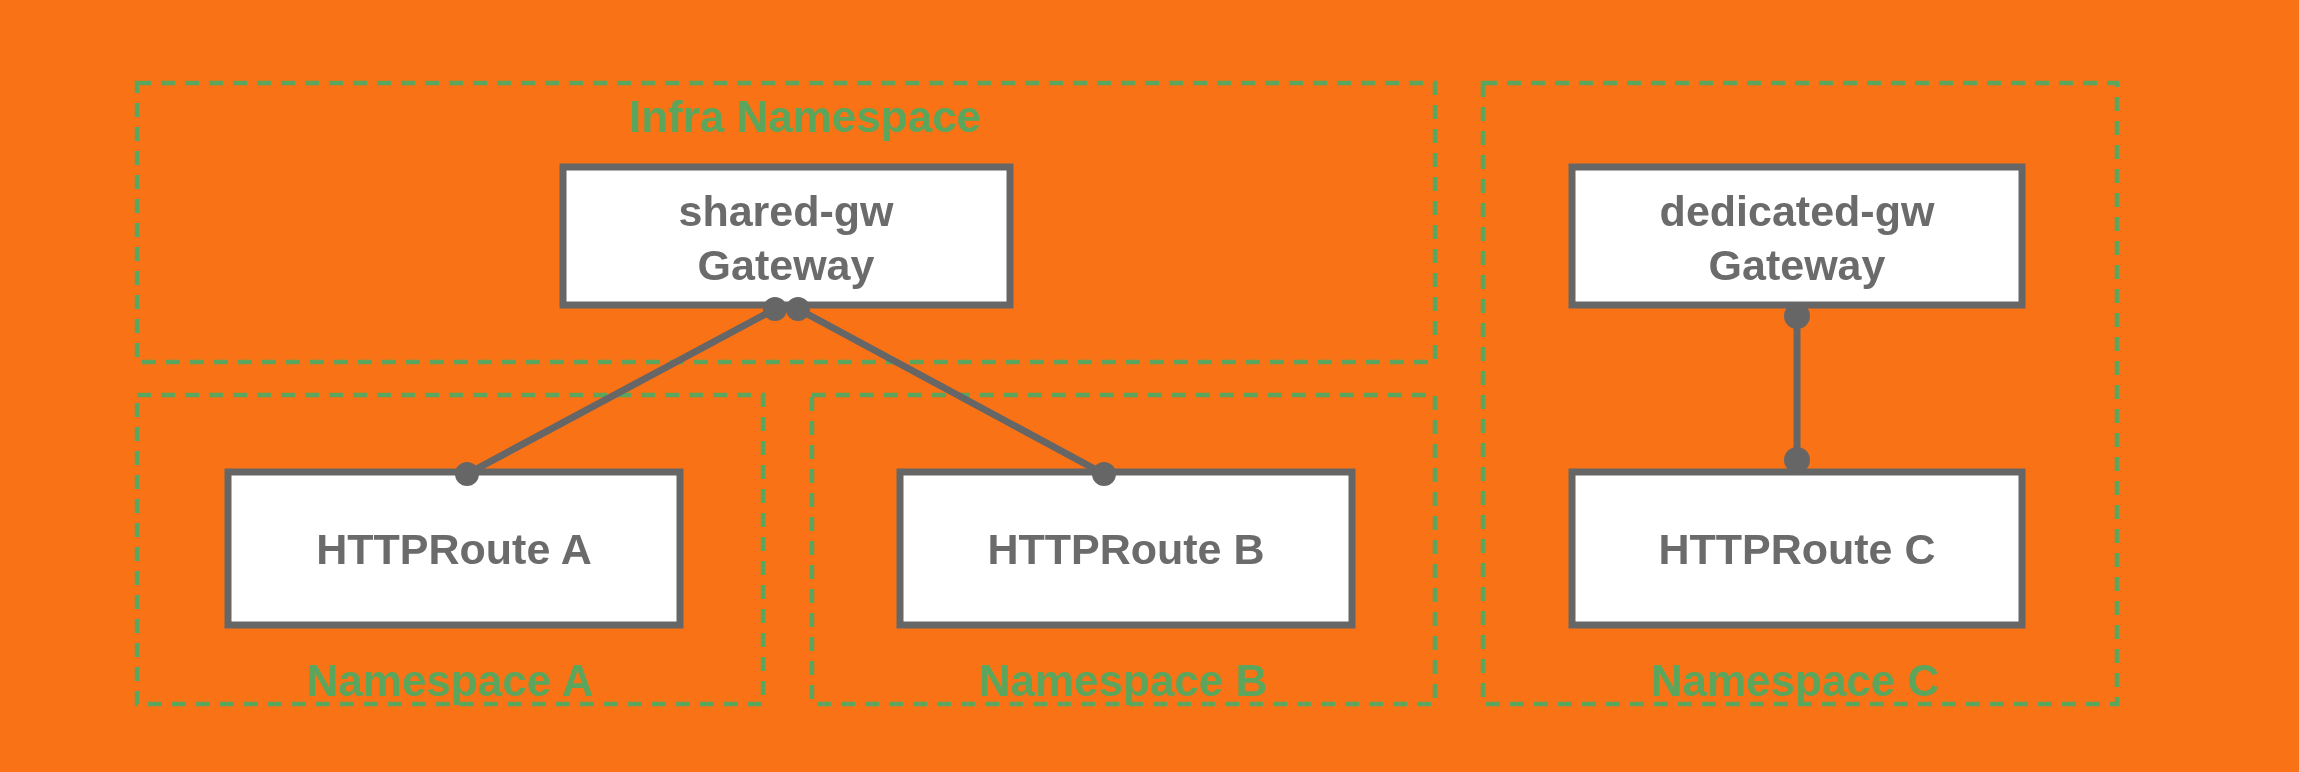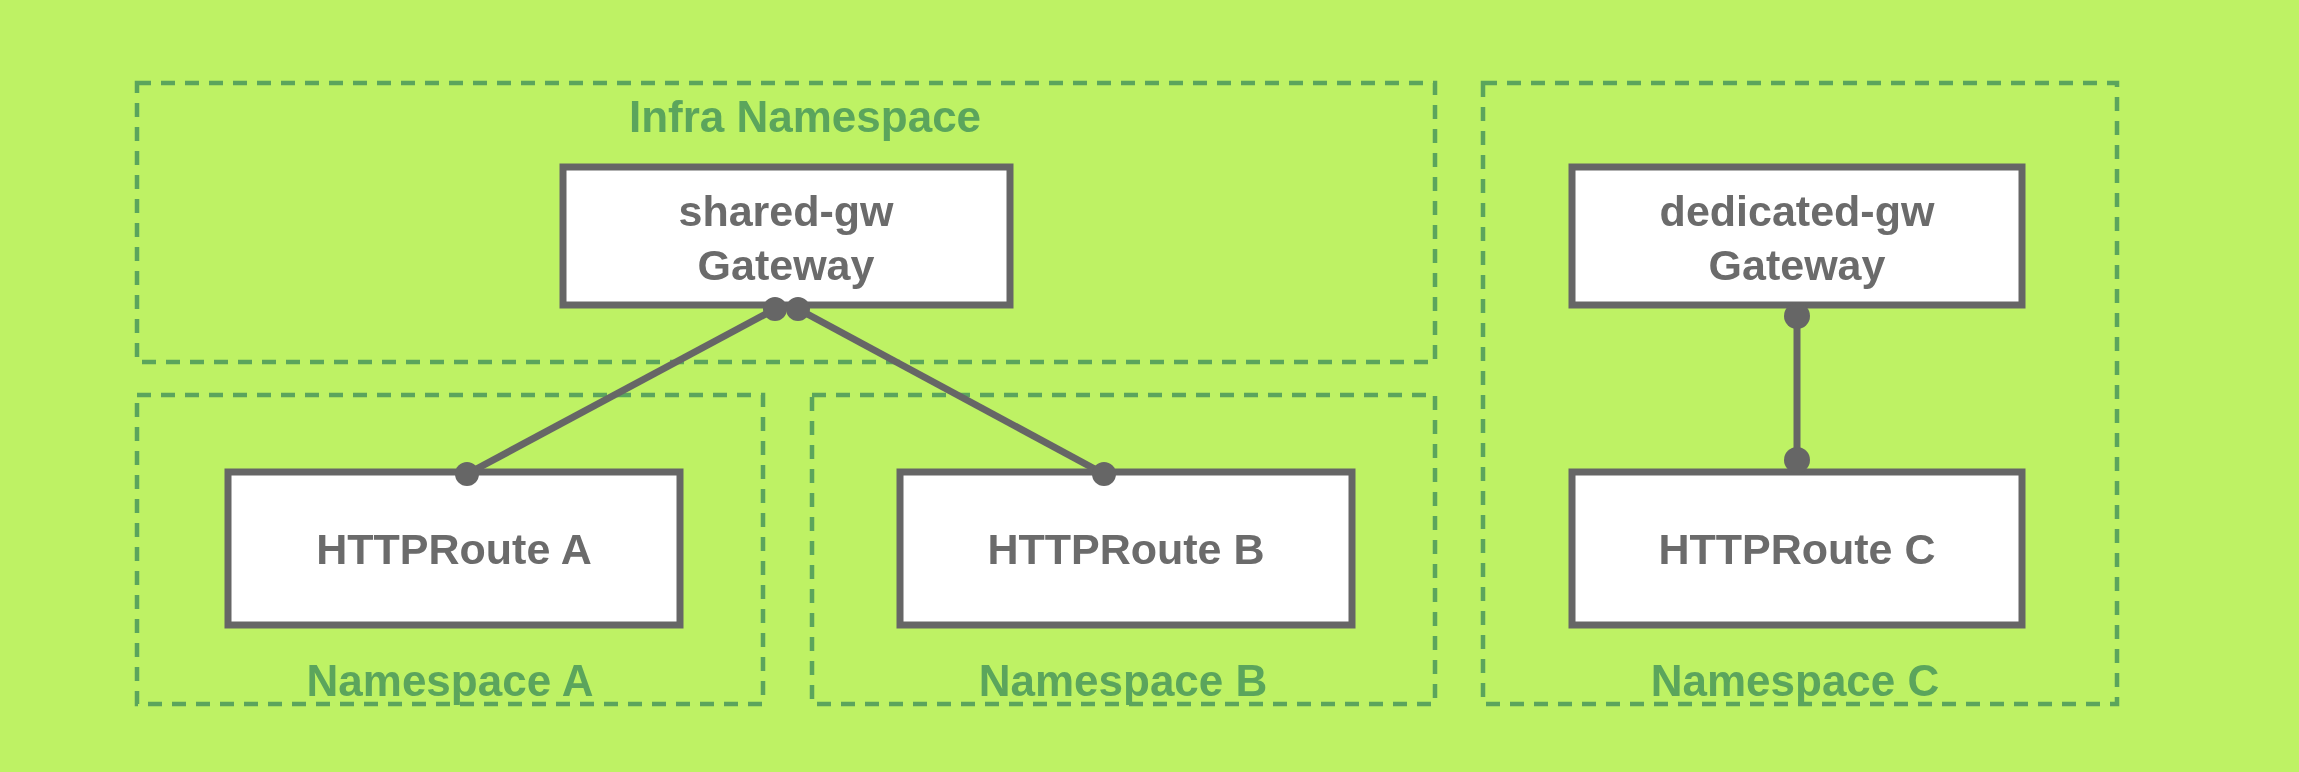--- a/index.html
+++ b/index.html
@@ -4,21 +4,21 @@
 <style>
   html, body {
     margin: 0;
     padding: 0;
     background: #ffffff;
   }
   .canvas {
     position: relative;
     width: 2299px;
     height: 772px;
-    background: #bef264;
+    background: #f97316;
     overflow: hidden;
   }
   svg {
     display: block;
   }
   .ns-rect {
     fill: none;
     stroke: #5BA55C;
     stroke-width: 4.5;
     stroke-dasharray: 14 10;

